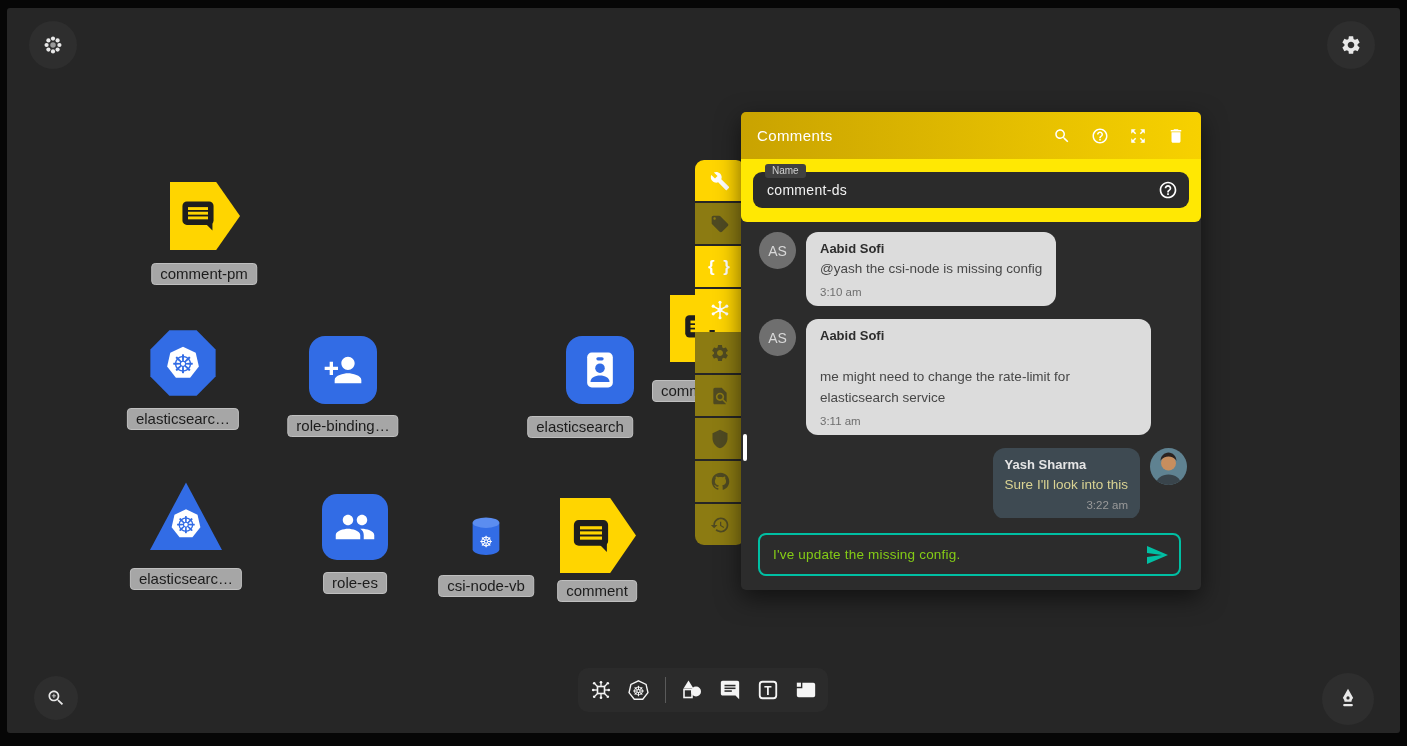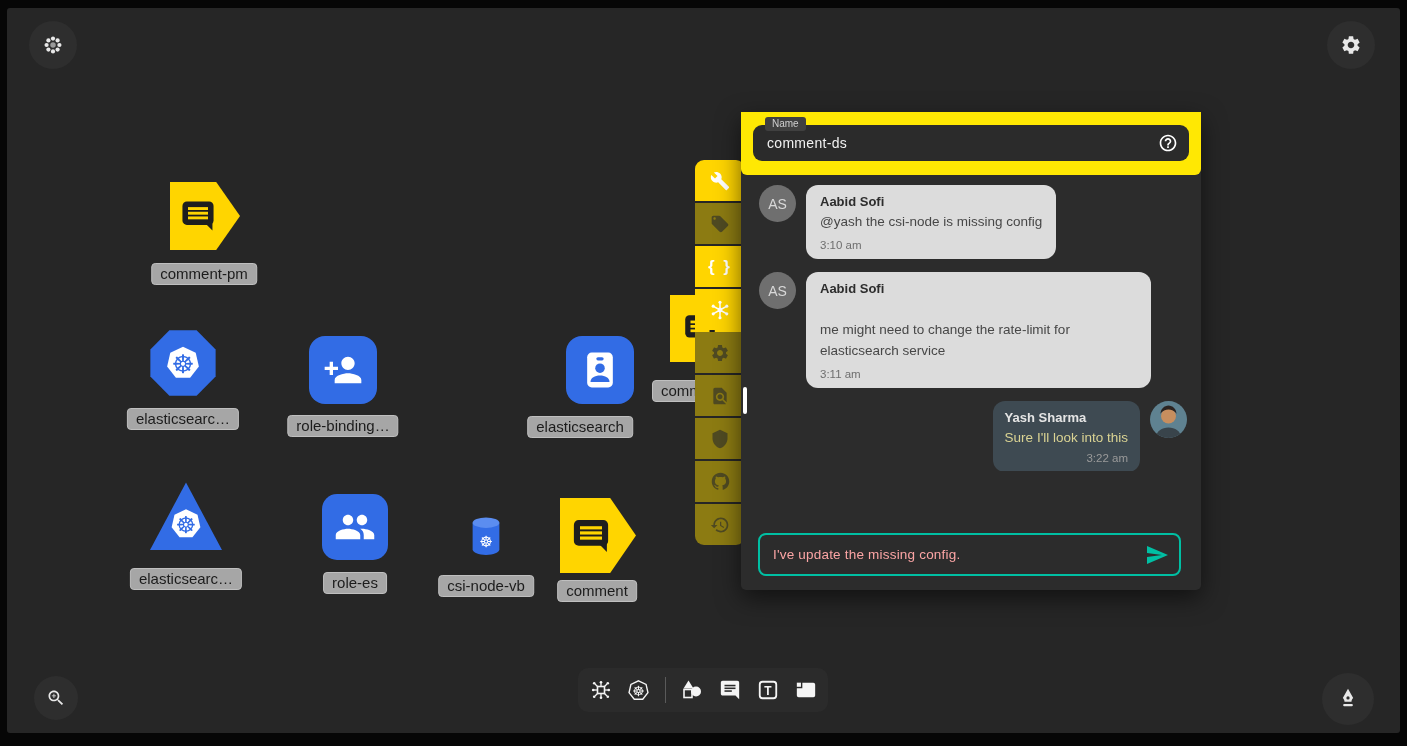--- a/index.html
+++ b/index.html
@@ -49,21 +49,21 @@
   .bubble .text { font-size:13.5px; color:#474747; line-height:1.5; }
   .bubble .time { font-size:11.5px; color:#6e6e6e; margin-top:7px; }
   .bubble.wide { width:345px; } .bubble.wide .author { margin-bottom:24px; }
   .bubble.dark { background:#3E4A52; padding:9px 12px 8px; }
   .bubble.dark .author { color:#e5e5e5; }
   .bubble.dark .text { color:#DAD393; }
   .bubble.dark .time { color:#9a9a9a; text-align:right; margin-top:4px; }
   .scroll-thumb { position:absolute; left:2px; top:212px; width:4px; height:27px; background:#ffffff; border-radius:2px; z-index:11; }
 
   .input-row { position:absolute; left:17px; right:20px; bottom:14px; height:43px; border:2px solid #00BFA3; border-radius:8px; display:flex; align-items:center; }
-  .input-text { flex:1; color:#fca5a5; font-size:13.5px; padding-left:13px; letter-spacing:.2px; }
+  .input-text { flex:1; color:#84cc16; font-size:13.5px; padding-left:13px; letter-spacing:.2px; }
   .send-btn { margin-right:10px; cursor:pointer; display:flex; } .send-btn svg { fill:#00BFA3; }
 
   
   .btoolbar { position:absolute; left:578px; top:668px; width:250px; height:44px; background:#2b2b2b; border-radius:10px; display:flex; align-items:center; justify-content:center; gap:4px; z-index:4; }
   .btool-btn { width:34px; height:36px; display:flex; align-items:center; justify-content:center; cursor:pointer; }
   .btool-btn svg { fill:#f5f5f5; }
   .bt-divider { width:1px; height:26px; background:#5a5a5a; margin:0 5px; }
 
   svg.ic { display:block; }
 </style>
@@ -383,20 +383,45 @@
   <div class="vtool-btn dim">
       <span>
         <svg class="ic" width="20" height="20">
           <use href="#i-history"></use>
         </svg>
       </span>
     </div>
 </div>
 
 <div class="panel">
+  <div class="panel-header">
+    <div class="panel-title">Comments</div>
+    <div class="panel-header-icons">
+      <span>
+          <svg class="ic" width="18" height="18">
+            <use href="#i-search"></use>
+          </svg>
+        </span>
+      <span>
+          <svg class="ic" width="18" height="18">
+            <use href="#i-help"></use>
+          </svg>
+        </span>
+      <span>
+          <svg class="ic" width="18" height="18">
+            <use href="#i-expand"></use>
+          </svg>
+        </span>
+      <span>
+          <svg class="ic" width="18" height="18">
+            <use href="#i-trash"></use>
+          </svg>
+        </span>
+    </div>
+  </div>
 
   <div class="name-section">
     <div class="name-field">
       <span class="name-label">Name</span>
       <span class="name-value">comment-ds</span>
       <span class="name-help">
           <svg class="ic" width="20" height="20">
             <use href="#i-help"></use>
           </svg>
         </span>

